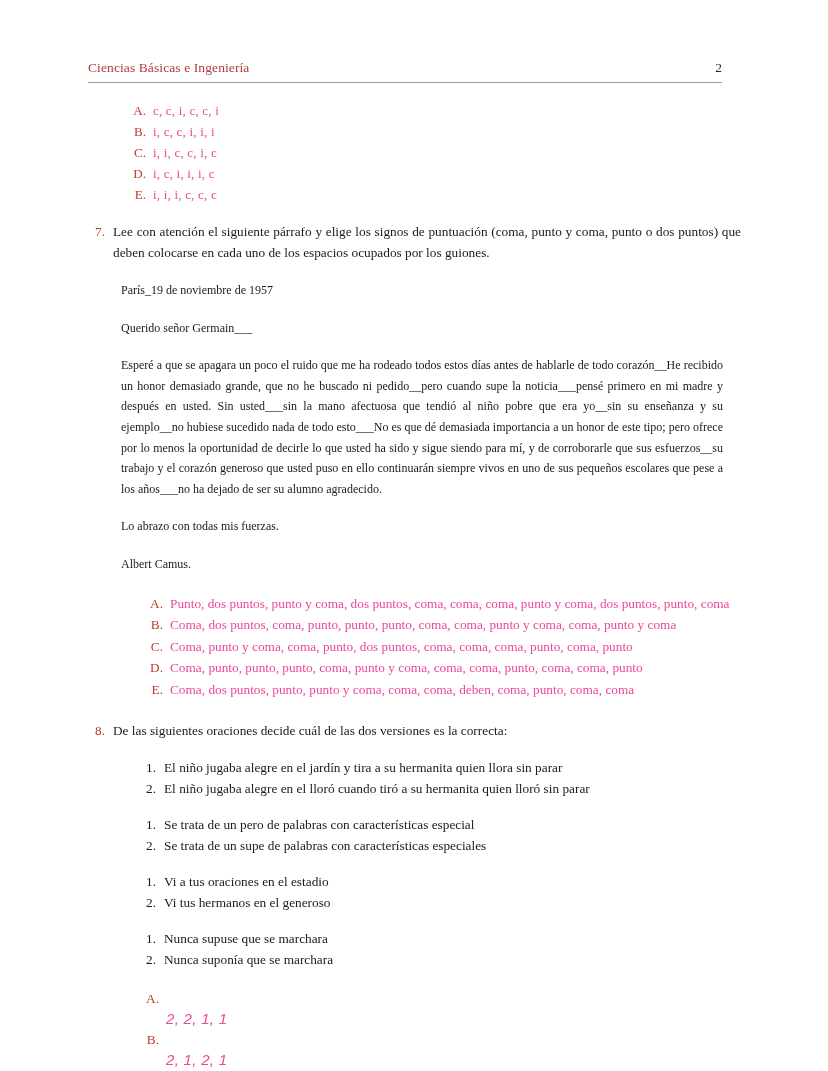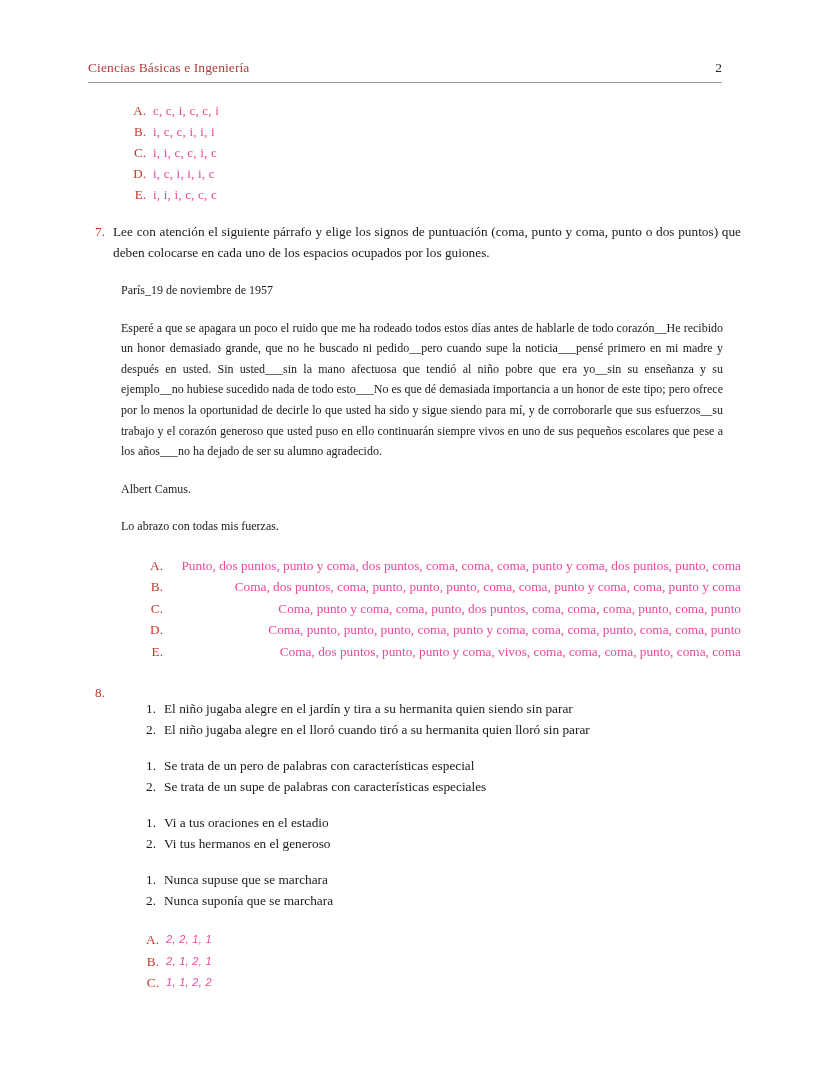--- a/index.html
+++ b/index.html
@@ -141,21 +141,21 @@
   }
   .letter p:last-child { margin-bottom: 0; }
   .letter p.tight { text-align: left; }
 
   .q7-options {
     margin-top: 18px;
     margin-left: 30px;
     width: 598px;
   }
   .q7-options .opt { line-height: 21.5px; }
-  .q7-options .opt-text { text-align: right; }
+  .q7-options .opt-text { text-align: left; }
   .q7-options .opt { margin-bottom: 0px; }
 
   
   .q8-wrap { margin-top: 21px; }
   .pair-group {
     margin-top: 15px;
     margin-left: 27px;
   }
   .pair-item {
     display: flex;
@@ -173,22 +173,23 @@
   .pair-text { flex: 1; }
 
   .q8-options {
     margin-top: 18px;
     margin-left: 26px;
   }
   .q8-options .opt { line-height: 21.5px; }
   .q8-options .opt-text {
     font-family: "Liberation Sans", "DejaVu Sans", sans-serif;
     font-style: italic;
-    font-size: 11px;
+    font-size: 15px;
     letter-spacing: 0.3px;
+    margin-top: 20px;
   }
   .q8-options .opt-letter {
     font-family: "Liberation Serif", "DejaVu Serif", serif;
   }
 </style>
 </head>
 <body>
 
 <div class="page">
 
@@ -223,23 +224,24 @@
       </li>
     </ul>
 
     <div class="question">
       <div class="q-num">7.</div>
       <div class="q-body">
         <div class="q-stem">Lee con atención el siguiente párrafo y elige los signos de puntuación (coma, punto y coma, punto o dos puntos) que deben colocarse en cada uno de los espacios ocupados por los guiones.</div>
 
         <div class="letter">
           <p class="tight">París_19 de noviembre de 1957</p>
+          <p class="tight">Querido señor Germain___</p>
           <p>Esperé a que se apagara un poco el ruido que me ha rodeado todos estos días antes de hablarle de todo corazón__He recibido un honor demasiado grande, que no he buscado ni pedido__pero cuando supe la noticia___pensé primero en mi madre y después en usted. Sin usted___sin la mano afectuosa que tendió al niño pobre que era yo__sin su enseñanza y su ejemplo__no hubiese sucedido nada de todo esto___No es que dé demasiada importancia a un honor de este tipo; pero ofrece por lo menos la oportunidad de decirle lo que usted ha sido y sigue siendo para mí, y de corroborarle que sus esfuerzos__su trabajo y el corazón generoso que usted puso en ello continuarán siempre vivos en uno de sus pequeños escolares que pese a los años___no ha dejado de ser su alumno agradecido.</p>
+          <p class="tight">Lo abrazo con todas mis fuerzas.</p>
           <p class="tight">Albert Camus.</p>
-          <p class="tight">Lo abrazo con todas mis fuerzas.</p>
         </div>
 
         <ul class="opt-list q7-options">
           <li class="opt">
             <span class="opt-letter">A.</span>
             <span class="opt-text">Punto, dos puntos, punto y coma, dos puntos, coma, coma, coma, punto y coma, dos puntos, punto, coma</span>
           </li>
           <li class="opt">
             <span class="opt-letter">B.</span>
             <span class="opt-text">Coma, dos puntos, coma, punto, punto, punto, coma, coma, punto y coma, coma, punto y coma</span>
@@ -247,34 +249,35 @@
           <li class="opt">
             <span class="opt-letter">C.</span>
             <span class="opt-text">Coma, punto y coma, coma, punto, dos puntos, coma, coma, coma, punto, coma, punto</span>
           </li>
           <li class="opt">
             <span class="opt-letter">D.</span>
             <span class="opt-text">Coma, punto, punto, punto, coma, punto y coma, coma, coma, punto, coma, coma, punto</span>
           </li>
           <li class="opt">
             <span class="opt-letter">E.</span>
-            <span class="opt-text">Coma, dos puntos, punto, punto y coma, vivos, coma, coma, coma, punto, coma, coma</span>
+            <span class="opt-text">Coma, dos puntos, punto, punto y coma, coma, coma, deben, coma, punto, coma, coma</span>
           </li>
         </ul>
       </div>
     </div>
 
     <div class="question q8-wrap">
       <div class="q-num">8.</div>
       <div class="q-body">
+        <div class="q-stem">De las siguientes oraciones decide cuál de las dos versiones es la correcta:</div>
 
         <div class="pair-group">
           <div class="pair-item">
             <span class="pair-num">1.</span>
-            <span class="pair-text">El niño jugaba alegre en el jardín y tira a su hermanita quien siendo sin parar</span>
+            <span class="pair-text">El niño jugaba alegre en el jardín y tira a su hermanita quien llora sin parar</span>
           </div>
           <div class="pair-item">
             <span class="pair-num">2.</span>
             <span class="pair-text">El niño jugaba alegre en el lloró cuando tiró a su hermanita quien lloró sin parar</span>
           </div>
         </div>
 
         <div class="pair-group">
           <div class="pair-item">
             <span class="pair-num">1.</span>

